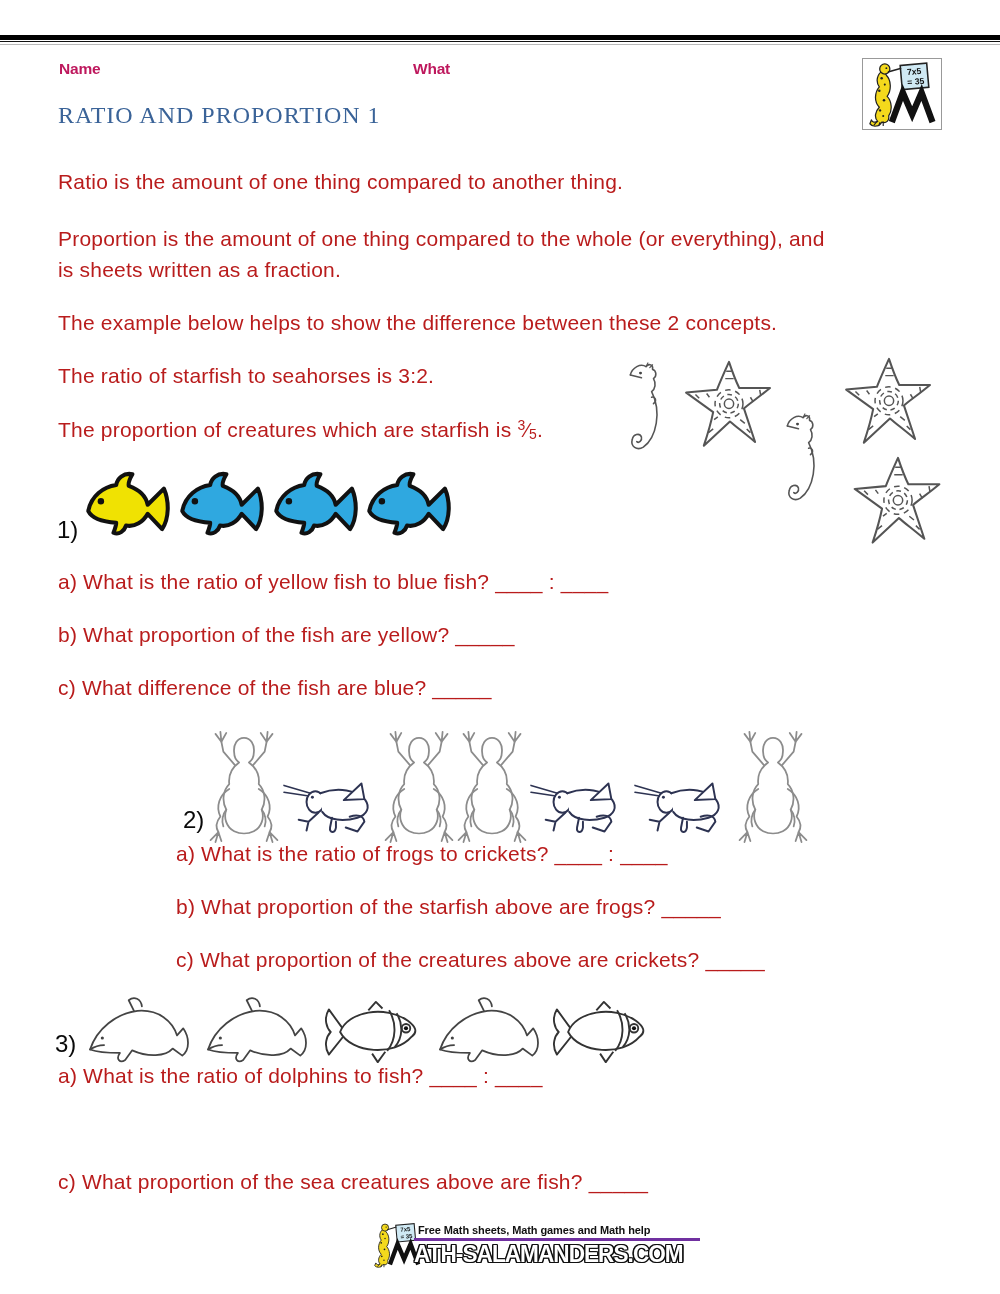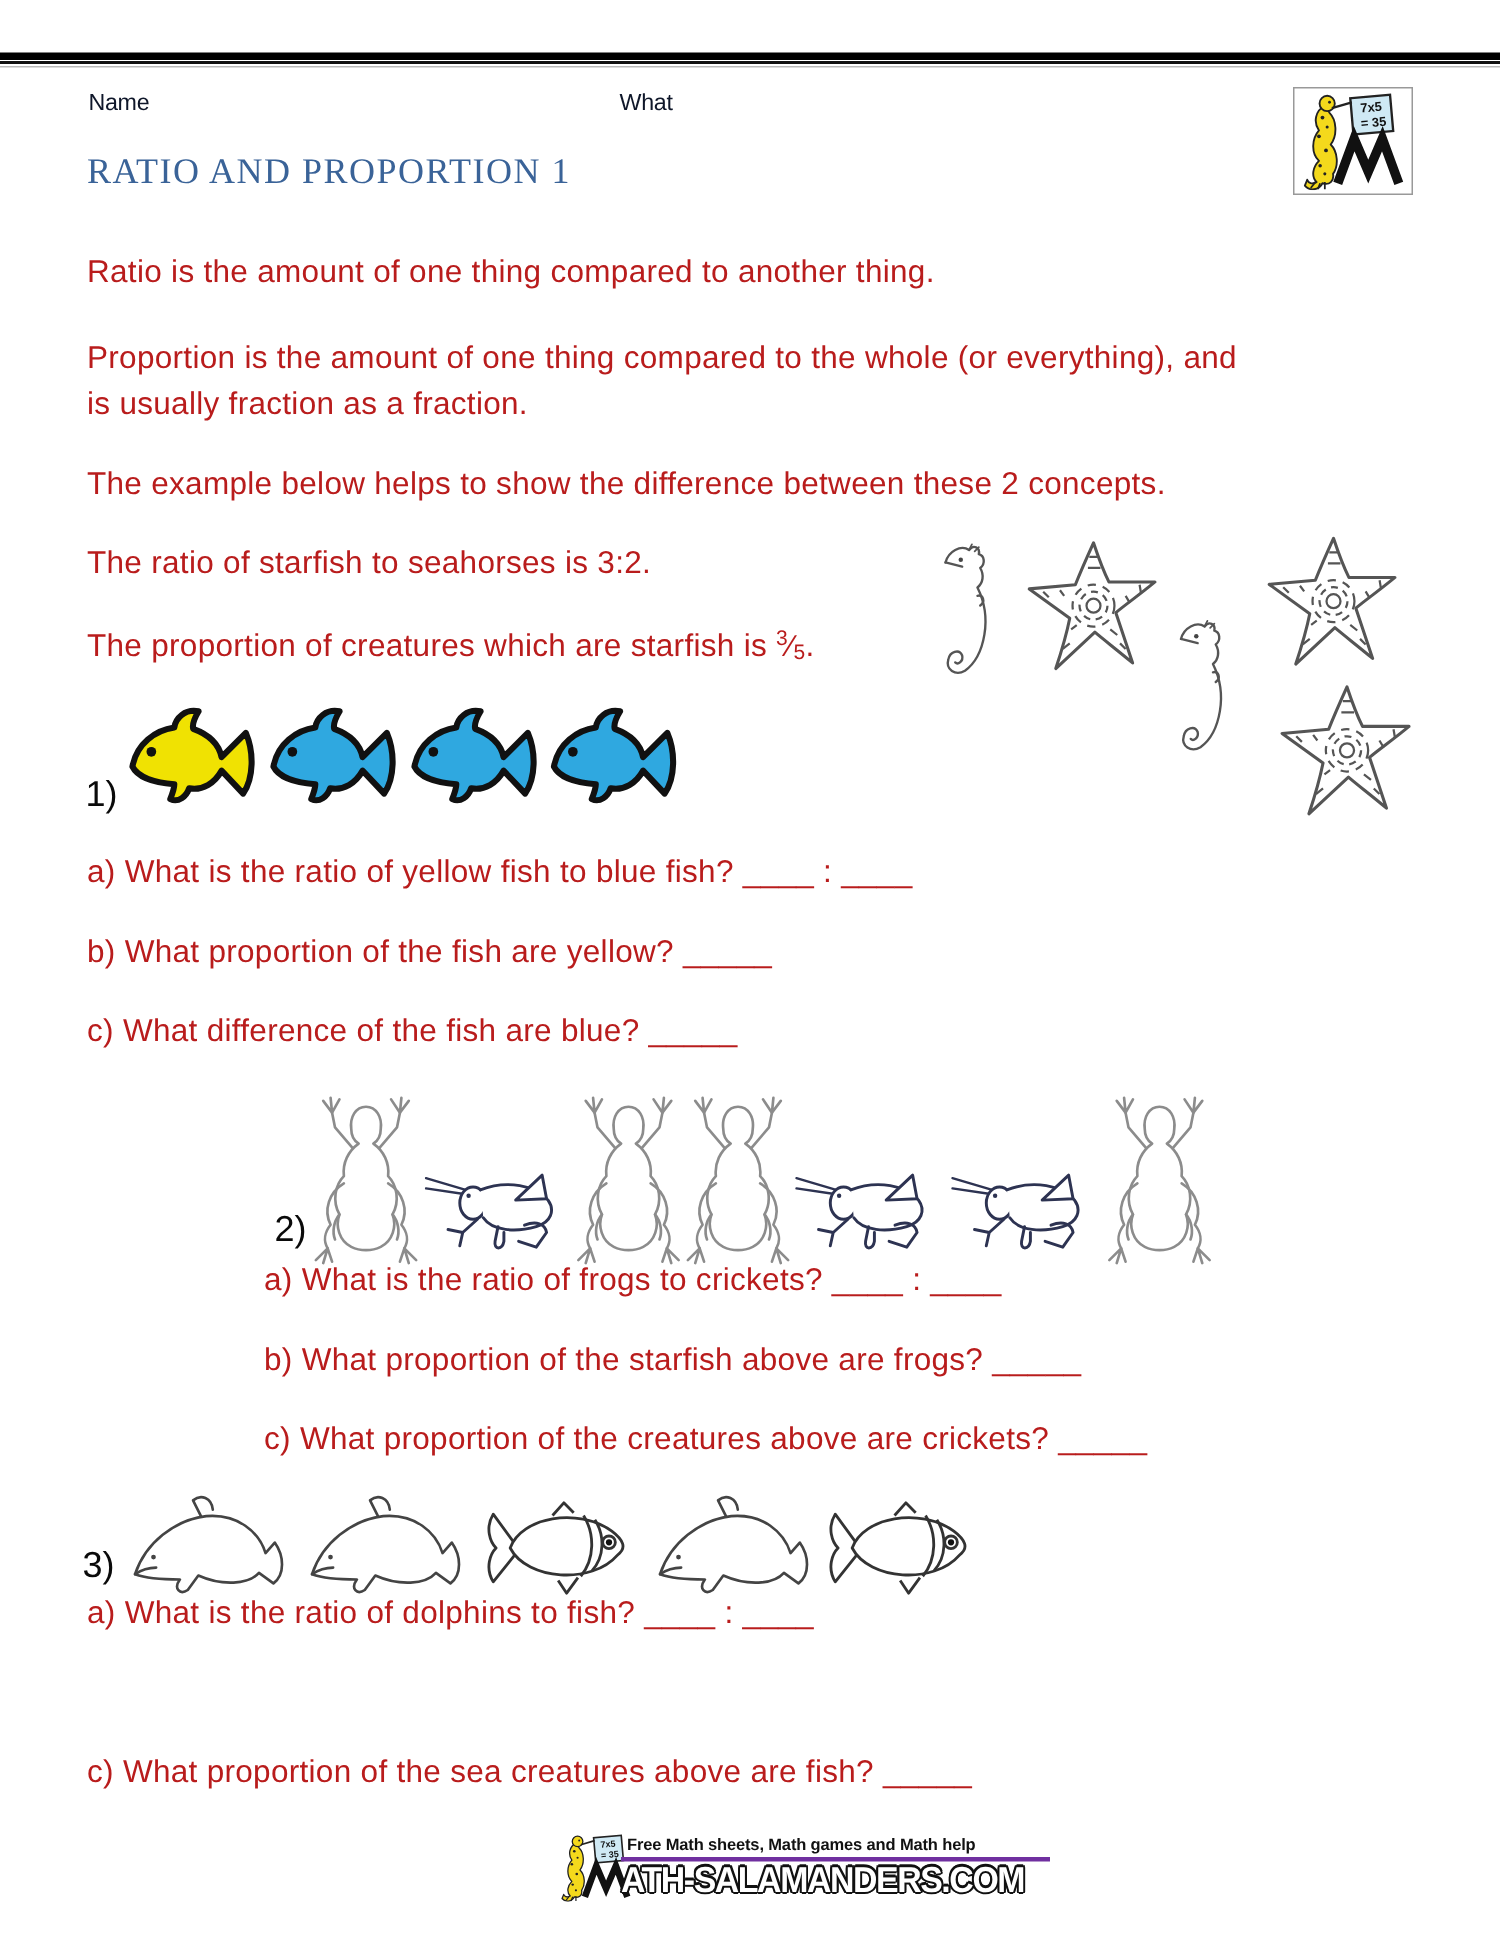--- a/index.html
+++ b/index.html
@@ -1,21 +1,21 @@
 <!DOCTYPE html>
 <html><head>
 <meta charset="utf-8">
 <style>
   html,body{margin:0;padding:0;background:#fff}
   #page{position:relative;width:1000px;height:1294px;background:#fff;overflow:hidden;
         font-family:"Liberation Sans",sans-serif;color:#0a0a0a}
   .abs{position:absolute}
   .top-rule{left:0;top:35px;width:1000px;height:10px;
     background:linear-gradient(to bottom,#000 0,#000 5px,#fff 5px,#fff 6px,#111 6px,#111 7.5px,#fff 7.5px,#fff 9px,#b9b9b9 9px,#b9b9b9 10px)}
-  .field-label{font-size:15.5px;font-weight:400;letter-spacing:-.2px;color:#0f172a;white-space:nowrap}
+  .field-label{font-size:15.5px;font-weight:700;letter-spacing:-.2px;color:#be185d;white-space:nowrap}
   .page-title{font-family:"Liberation Serif",serif;font-size:24px;letter-spacing:1px;color:#3a6398;white-space:nowrap}
   .body-text{font-size:21px;letter-spacing:.2px;white-space:nowrap;color:#b91c1c}
   .para2{line-height:31px}
   .num-label{font-size:24px;color:#0a0a0a}
   .sup{font-size:14px;vertical-align:7px}
   .sub{font-size:14px;vertical-align:-2px}
   .frac-slash{font-size:20px}
   .logo-box{left:862px;top:58px;width:78px;height:70px;border:1px solid #999;background:#fff;
     display:flex;align-items:center;justify-content:center}
   .footer{left:372px;top:1222px;display:flex;align-items:flex-end}
@@ -139,21 +139,21 @@
     <svg width="72" height="66" viewBox="0 0 92 84">
         <use href="#sym-salamander"></use>
       </svg>
   </div>
 
   <div class="abs page-title" style="left:58px;top:102px">RATIO AND PROPORTION 1</div>
 
   <div class="abs body-text" style="left:58px;top:170px">Ratio is the amount of one thing compared to another thing.</div>
   <div class="abs body-text para2" style="left:58px;top:223px">
     <div>Proportion is the amount of one thing compared to the whole (or everything), and</div>
-    <div>is usually fraction as a fraction.</div>
+    <div>is sheets written as a fraction.</div>
   </div>
   <div class="abs body-text" style="left:58px;top:311px">The example below helps to show the difference between these 2 concepts.</div>
   <div class="abs body-text" style="left:58px;top:364px">The ratio of starfish to seahorses is 3:2.</div>
   <div class="abs body-text" style="left:58px;top:417px"><span>The proportion of creatures which are starfish is </span><sup class="sup">3</sup><span class="frac-slash">⁄</span><sub class="sub">5</sub><span>.</span></div>
 
   <svg class="abs creature" style="left:624px;top:362px" width="46" height="100">
       <use href="#sym-seahorse"></use>
     </svg>
   <svg class="abs creature" style="left:681px;top:360px" width="96" height="95">
       <use href="#sym-starfish"></use>

